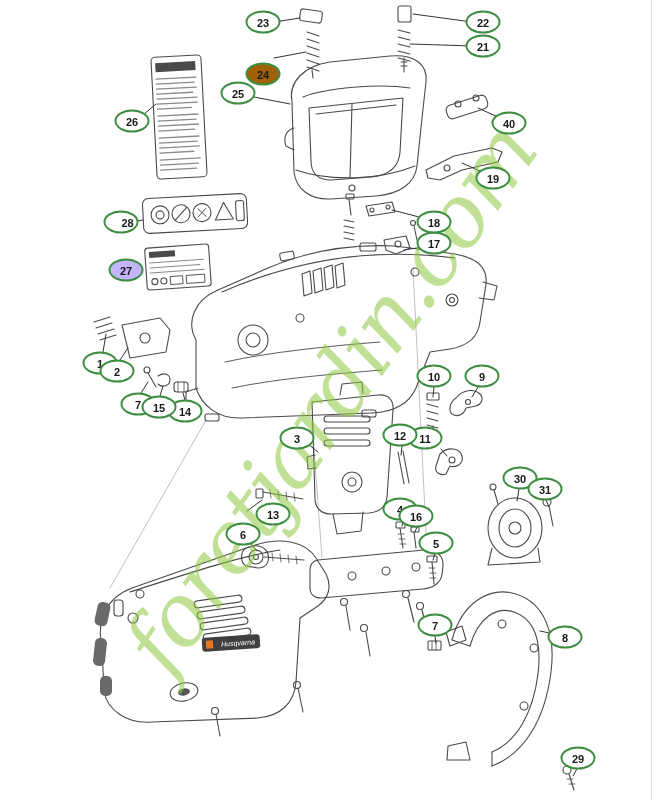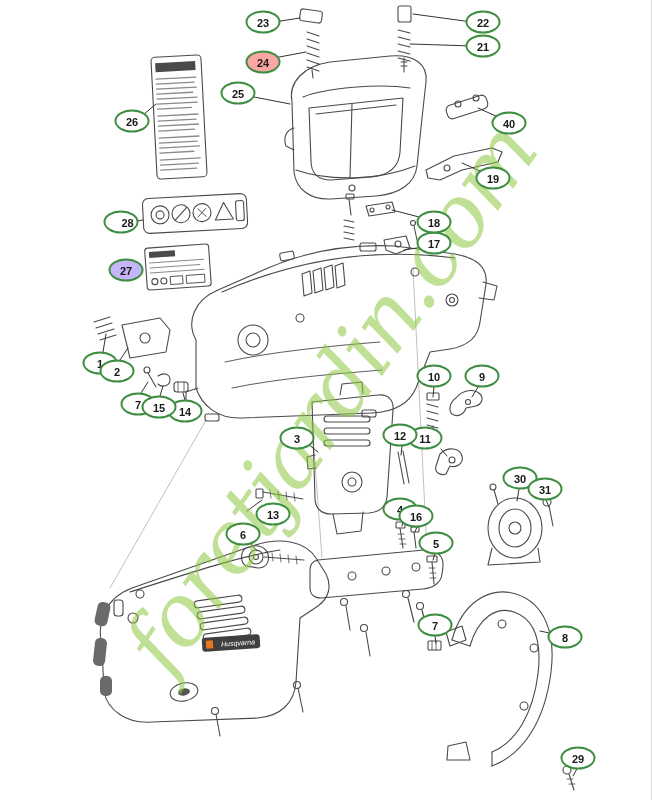--- a/index.html
+++ b/index.html
@@ -319,21 +319,21 @@
       <div class="callout" style="left: 185px; top: 411px; border-color: rgb(62, 142, 65); color: rgb(26, 26, 26); background: rgb(255, 255, 255);">14</div>
       <div class="callout" style="left: 159px; top: 407px; border-color: rgb(62, 142, 65); color: rgb(26, 26, 26); background: rgb(255, 255, 255);">15</div>
       <div class="callout" style="left: 416px; top: 516px; border-color: rgb(62, 142, 65); color: rgb(26, 26, 26); background: rgb(255, 255, 255);">16</div>
       <div class="callout" style="left: 434px; top: 243px; border-color: rgb(62, 142, 65); color: rgb(26, 26, 26); background: rgb(255, 255, 255);">17</div>
       <div class="callout" style="left: 434px; top: 222px; border-color: rgb(62, 142, 65); color: rgb(26, 26, 26); background: rgb(255, 255, 255);">18</div>
       <div class="callout" style="left: 493px; top: 178px; border-color: rgb(62, 142, 65); color: rgb(26, 26, 26); background: rgb(255, 255, 255);">19</div>
       <div class="callout" style="left: 509px; top: 123px; border-color: rgb(62, 142, 65); color: rgb(26, 26, 26); background: rgb(255, 255, 255);">40</div>
       <div class="callout" style="left: 483px; top: 46px; border-color: rgb(62, 142, 65); color: rgb(26, 26, 26); background: rgb(255, 255, 255);">21</div>
       <div class="callout" style="left: 483px; top: 22px; border-color: rgb(62, 142, 65); color: rgb(26, 26, 26); background: rgb(255, 255, 255);">22</div>
       <div class="callout" style="left: 263px; top: 22px; border-color: rgb(62, 142, 65); color: rgb(26, 26, 26); background: rgb(255, 255, 255);">23</div>
-      <div class="callout" style="left: 263px; top: 62px; border-color: rgb(62, 142, 65); color: rgb(26, 26, 26); background: #fca5a5;">24</div>
+      <div class="callout" style="left: 263px; top: 74px; border-color: rgb(62, 142, 65); color: rgb(26, 26, 26); background: #a16207;">24</div>
       <div class="callout" style="left: 238px; top: 93px; border-color: rgb(62, 142, 65); color: rgb(26, 26, 26); background: rgb(255, 255, 255);">25</div>
       <div class="callout" style="left: 132px; top: 121px; border-color: rgb(62, 142, 65); color: rgb(26, 26, 26); background: rgb(255, 255, 255);">26</div>
       <div class="callout" style="left: 126px; top: 270px; border-color: rgb(62, 142, 65); color: rgb(26, 26, 26); background: #c4b5fd;">27</div>
       <div class="callout" style="left: 121px; top: 222px; border-color: rgb(62, 142, 65); color: rgb(26, 26, 26); background: rgb(255, 255, 255); padding-left: 13px;">28</div>
       <div class="callout" style="left: 578px; top: 758px; border-color: rgb(62, 142, 65); color: rgb(26, 26, 26); background: rgb(255, 255, 255);">29</div>
       <div class="callout" style="left: 520px; top: 478px; border-color: rgb(62, 142, 65); color: rgb(26, 26, 26); background: rgb(255, 255, 255);">30</div>
       <div class="callout" style="left: 545px; top: 489px; border-color: rgb(62, 142, 65); color: rgb(26, 26, 26); background: rgb(255, 255, 255);">31</div>
     </div>
 
   <div class="right-edge"></div>

